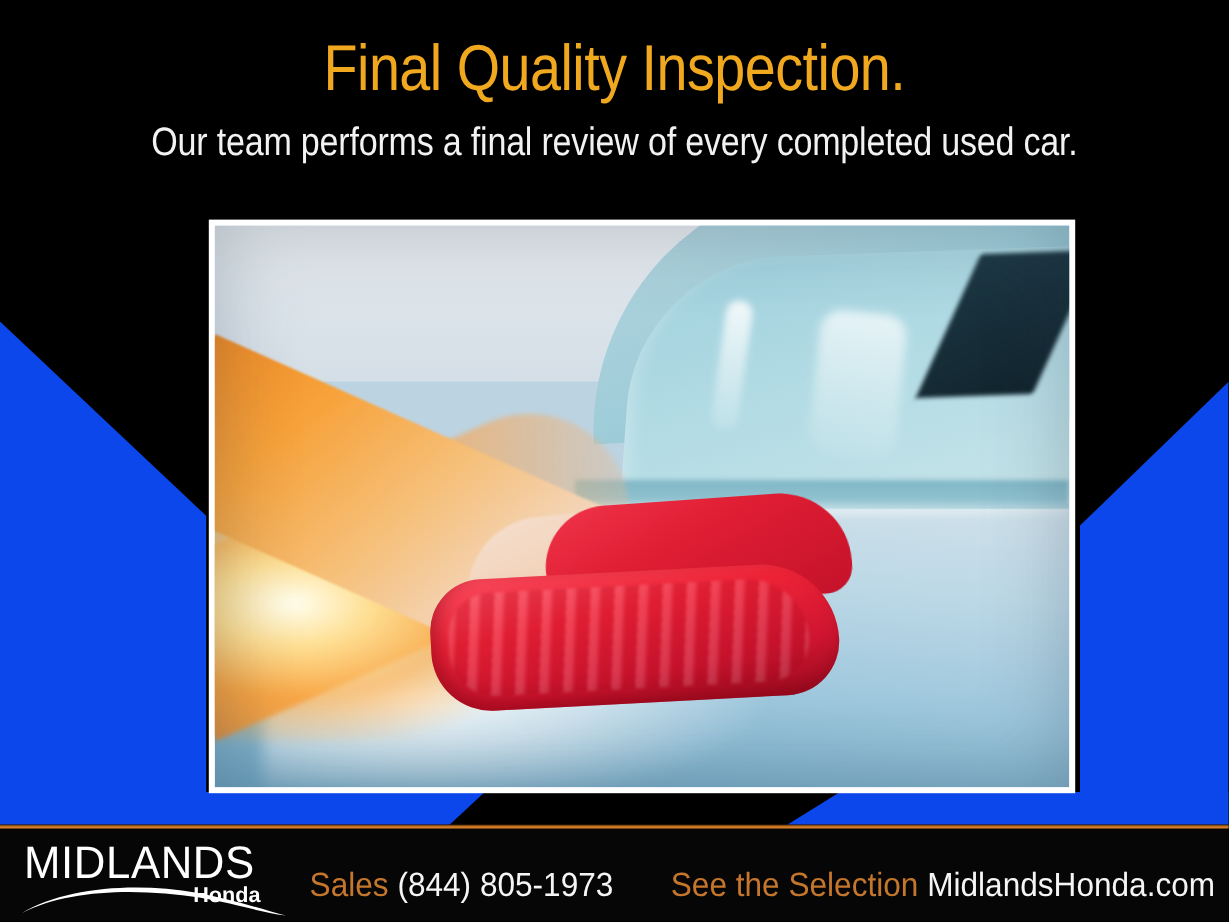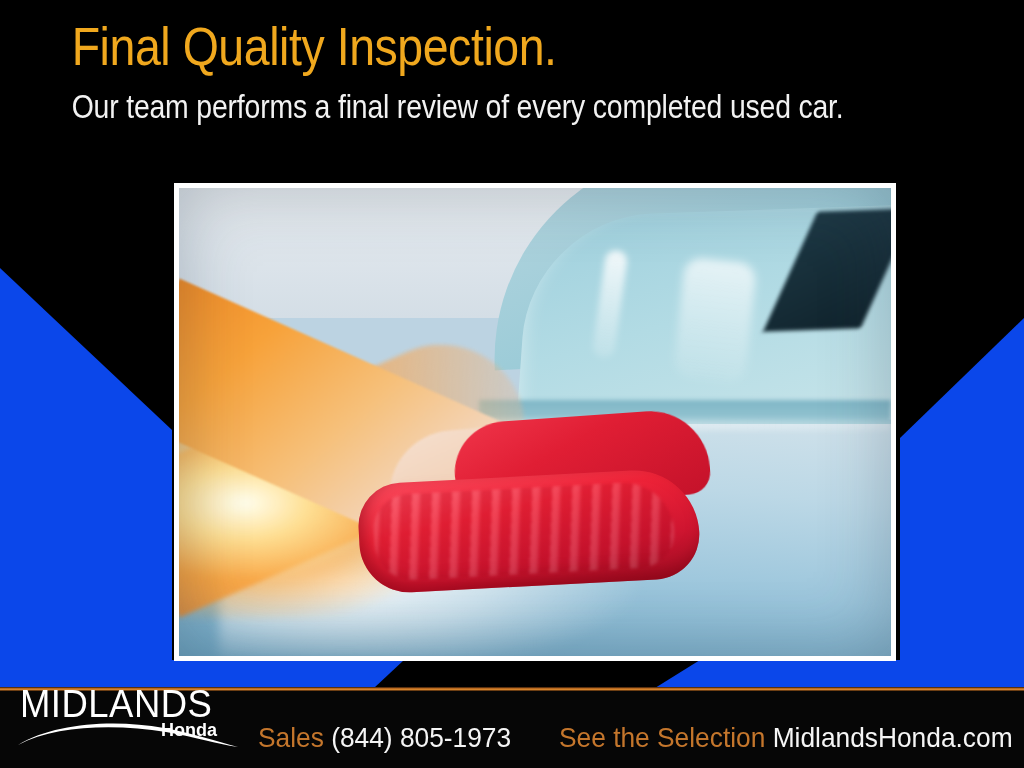--- a/index.html
+++ b/index.html
@@ -14,23 +14,23 @@
   #ad {
     position:relative;
     width:1024px; height:768px;
     background:#000000;
     overflow:hidden;
   }
 
   
   .head-block {
     position:absolute;
-    left:0; top:5px;
+    left:0; top:16px;
     width:816px; height:140px;
-    text-align:left;
+    text-align:center;
   }
   .headline {
     position:absolute;
     left:0; top:12px;
     width:1024px;
     color:#f0a81e;
     font-size:54px;
     line-height:58px;
     font-weight:400;
     letter-spacing:-0.5px;
@@ -230,21 +230,21 @@
   }
   .footer {
     position:absolute;
     left:0; top:691px;
     width:1024px; height:77px;
     background:#060606;
   }
 
   .logo {
     position:absolute;
-    left:20px; top:684px;
+    left:20px; top:700px;
     width:225px; height:62px;
   }
   .logo-word {
     position:absolute;
     left:0; top:0;
     color:#ffffff;
     font-size:38px;
     line-height:40px;
     font-weight:300;
     letter-spacing:0.5px;

